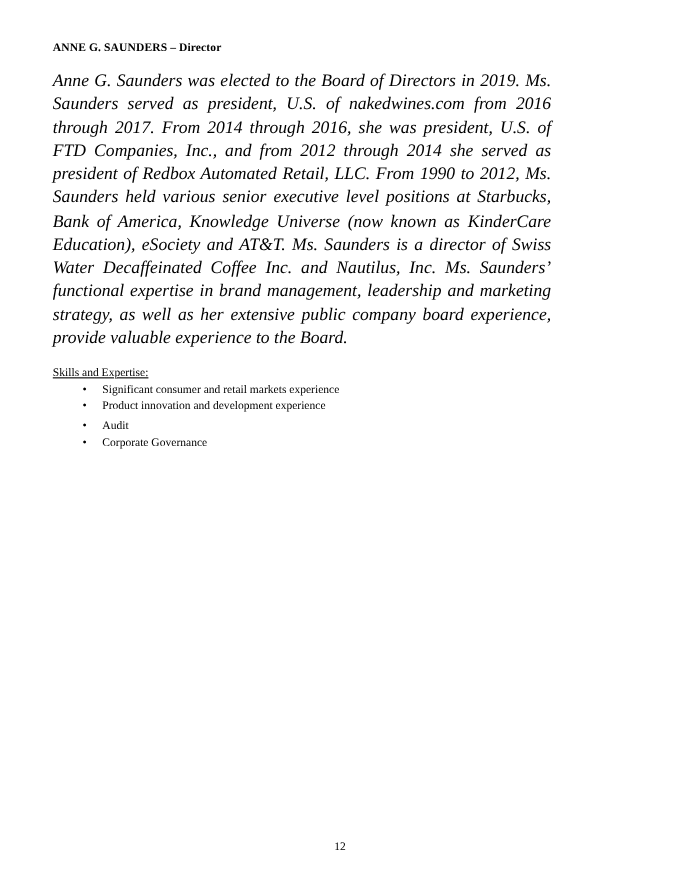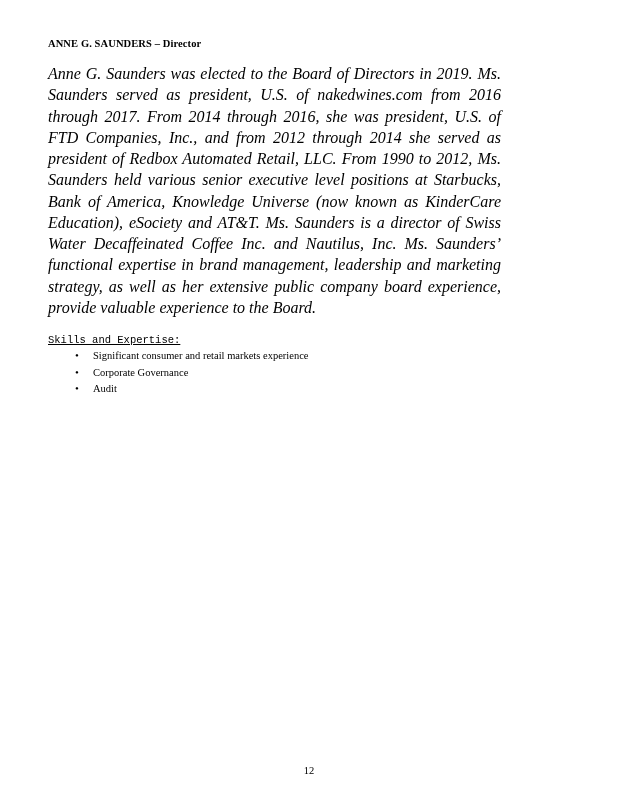--- a/index.html
+++ b/index.html
@@ -34,21 +34,20 @@
     text-align: justify;
     margin: 14px 0 0 0;
     font-style: italic;
   }
   .section-heading {
     font-size: 10.5px;
     margin: 16px 0 0 0;
   }
   .section-heading span {
     text-decoration: underline;
-    font-family: Liberation Mono, monospace;
   }
   ul.bullets {
     list-style: none;
     margin: 2px 0 0 0;
     padding: 0;
   }
   ul.bullets li {
     font-size: 10.5px;
     line-height: 1.45;
     position: relative;
@@ -77,23 +76,24 @@
 <div class="page">
 
   <h1 class="doc-title">ANNE G. SAUNDERS – Director</h1>
 
   <p class="body-para">Anne G. Saunders was elected to the Board of Directors in 2019. Ms. Saunders served as president, U.S. of nakedwines.com from 2016 through 2017. From 2014 through 2016, she was president, U.S. of FTD Companies, Inc., and from 2012 through 2014 she served as president of Redbox Automated Retail, LLC. From 1990 to 2012, Ms. Saunders held various senior executive level positions at Starbucks, Bank of America, Knowledge Universe (now known as KinderCare Education), eSociety and AT&amp;T. Ms. Saunders is a director of Swiss Water Decaffeinated Coffee Inc. and Nautilus, Inc. Ms. Saunders’ functional expertise in brand management, leadership and marketing strategy, as well as her extensive public company board experience, provide valuable experience to the Board.</p>
 
   <p class="section-heading"><span>Skills and Expertise:</span></p>
 
   <ul class="bullets">
     <li>Significant consumer and retail markets experience</li>
+    <li>Product innovation and development experience</li>
   </ul>
 
 
   <ul class="bullets">
+    <li>Audit</li>
     <li>Corporate Governance</li>
-    <li>Audit</li>
   </ul>
 
   <div class="page-number">12</div>
 
 </div>
 
 </body></html>

